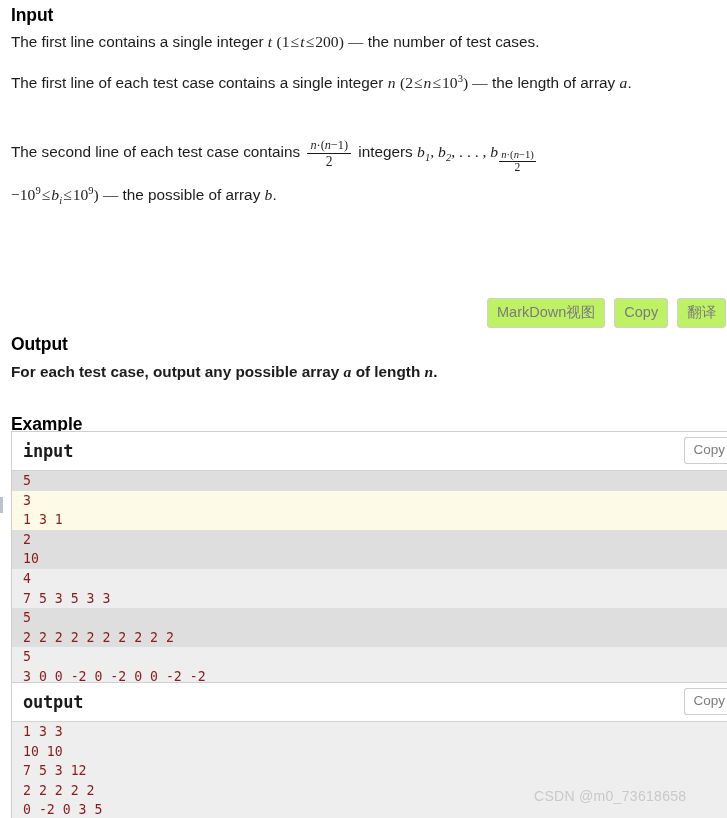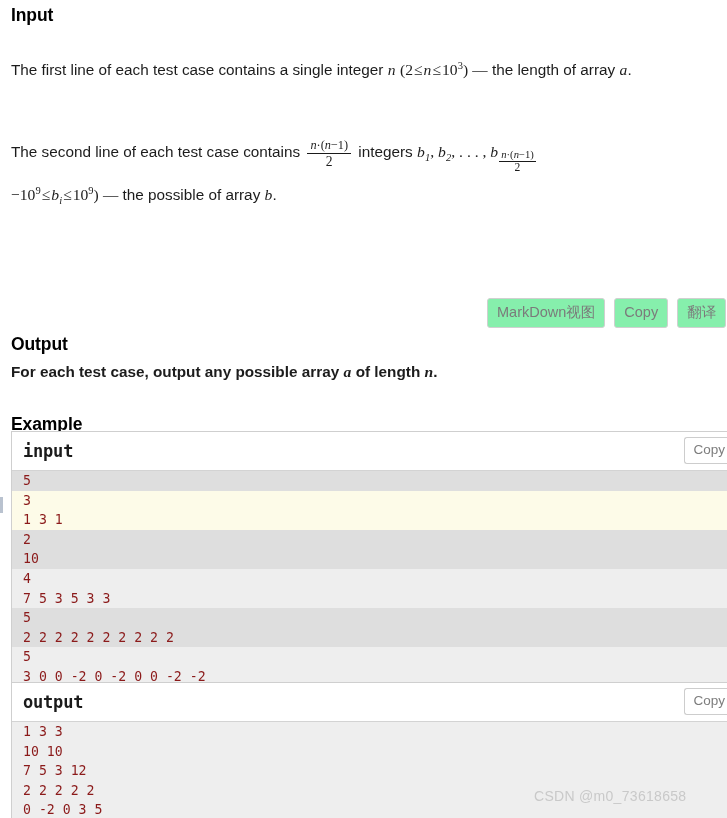--- a/index.html
+++ b/index.html
@@ -128,21 +128,21 @@
   
   .toolbar {
     position: absolute;
     display: flex;
     gap: 9px;
     align-items: flex-start;
   }
   .tbtn {
     border: 1px solid #d0d0d0;
     border-radius: 3px;
-    background: #86efac;
+    background: #bef264;
     color: #7b7b7b;
     font-size: 14.5px;
     font-family: "Liberation Sans", sans-serif;
     line-height: 1;
     padding: 6px 9px 7px 9px;
     white-space: nowrap;
     box-sizing: border-box;
   }
 
   
@@ -222,22 +222,27 @@
 </style>
 </head>
 <body>
 
 <div class="page">
 
   <div style="position:absolute; left:11px; top:5px;">
     <h2 class="sec-title">Input</h2>
   </div>
 
-
-  <div style="position:absolute; left:11px; top:58px; width:707px;">
+  <div style="position:absolute; left:11px; top:30px; width:700px;">
+    <p class="para">
+      <span>The first line contains a single integer </span><span class="m">t</span> <span class="mr">(</span><span class="mr">1</span><span class="mop">≤</span><span class="m">t</span><span class="mop">≤</span><span class="mr">200</span><span class="mr">)</span> <span class="dash">—</span> <span>the number of test cases.</span>
+    </p>
+  </div>
+
+  <div style="position:absolute; left:11px; top:71px; width:707px;">
     <p class="para">
       <span>The first line of each test case contains a single integer </span><span class="m">n</span> <span class="mr">(</span><span class="mr">2</span><span class="mop">≤</span><span class="m">n</span><span class="mop">≤</span><span class="mr">10</span><sup class="ex">3</sup><span class="mr">)</span> <span class="dash">—</span> <span>the length of array </span><span class="m">a</span><span>.</span>
     </p>
   </div>
 
   <div style="position:absolute; left:11px; top:138px; width:730px;">
     <p class="para" style="white-space:nowrap;">
       <span>The second line of each test case contains </span><span class="frac"><span class="num"><i>n</i><span>·(</span><i>n</i><span>−1)</span></span><span class="den">2</span></span><span> integers </span><span class="m">b</span><sub class="sb">1</sub><span class="mr">, </span><span class="m">b</span><sub class="sb">2</sub><span class="mr">, . . . , </span><span class="m">b</span><span class="frac sub-frac"><span class="num"><i>n</i><span>·(</span><i>n</i><span>−1)</span></span><span class="den">2</span></span>
     </p>
   </div>

